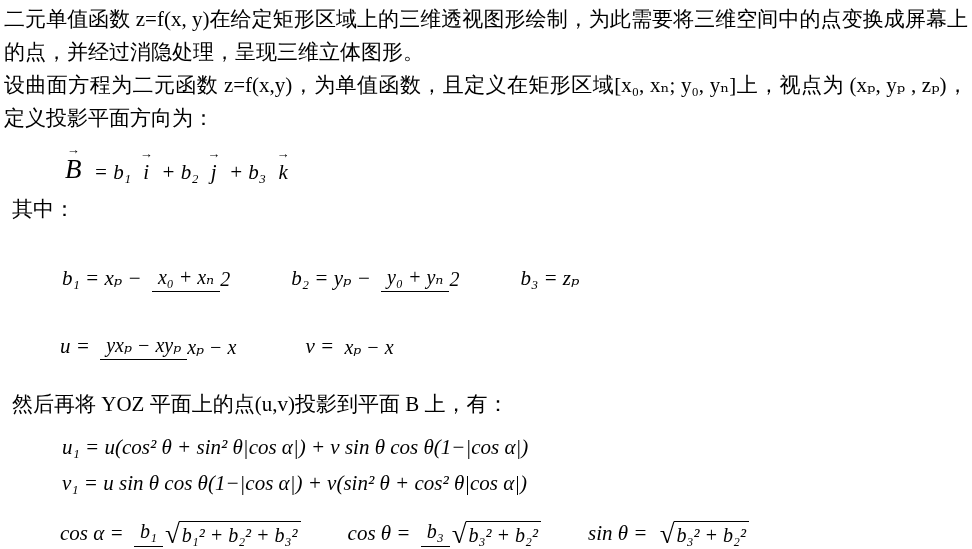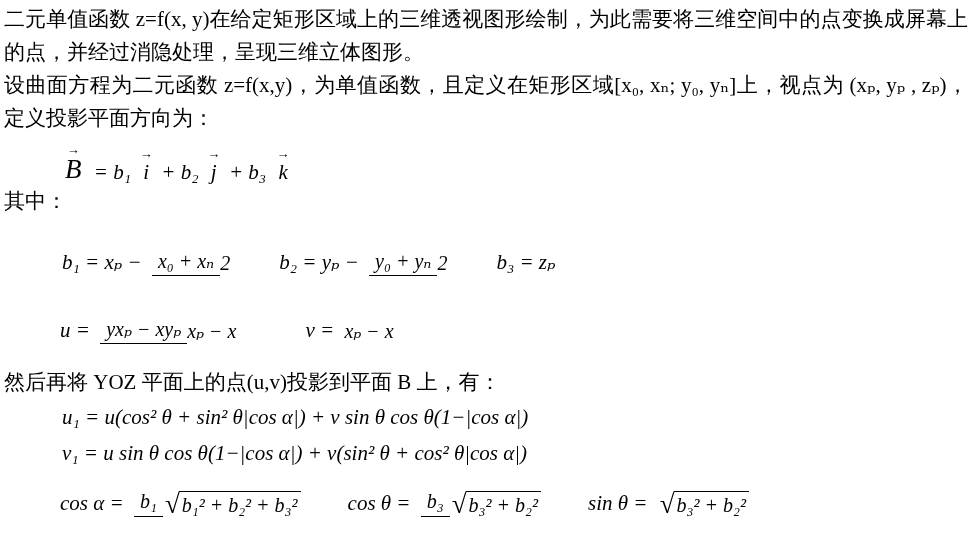--- a/index.html
+++ b/index.html
@@ -12,21 +12,21 @@
     color: #000000;
     background: #ffffff;
     font-family: "Liberation Serif", "DejaVu Serif", serif;
     font-size: 21px;
   }
   .para {
     margin: 0;
     line-height: 33px;
     text-align: justify;
   }
-  .plain-line { margin: 0; line-height: 33px; }
+  .plain-line { margin: 8px; line-height: 33px; }
 
   
   .math, .lhs, .frac, .vec-letter, .math-line {
     font-style: italic;
     font-family: "Liberation Serif", "DejaVu Serif", "DejaVu Sans", serif;
   }
 
   
   .vec-row {
     display: flex;
@@ -60,21 +60,21 @@
     margin: 0 5px;
     font-size: 20px;
     line-height: 24px;
   }
   .num { display: block; border-bottom: 1px solid #000; padding: 0 6px 2px 6px; }
   .den { display: block; padding-top: 2px; }
   .sqrt-den { display: flex; align-items: flex-start; justify-content: center; padding: 2px 2px 0 2px; }
   .sqrt-sym { font-style: normal; font-size: 27px; line-height: 26px; margin-right: -1px; }
   .radicand { border-top: 1px solid #000; padding: 1px 3px 0 3px; }
 
-  .b-row   { display: flex; align-items: center; padding-left: 58px; gap: 44px; margin: 12px 0 2px 0; min-height: 64px; }
+  .b-row   { display: flex; align-items: center; padding-left: 58px; gap: 56px; margin: 20px 0 2px 0; min-height: 64px; }
   .uv-row  { display: flex; align-items: center; padding-left: 56px; gap: 64px; margin: 2px 0; min-height: 68px; }
   .cos-row { display: flex; align-items: center; padding-left: 56px; gap: 40px; margin-top: 2px; min-height: 60px; }
 
   .math-line {
     padding-left: 58px;
     line-height: 36px;
     margin: 0;
   }
 </style>
 </head>

